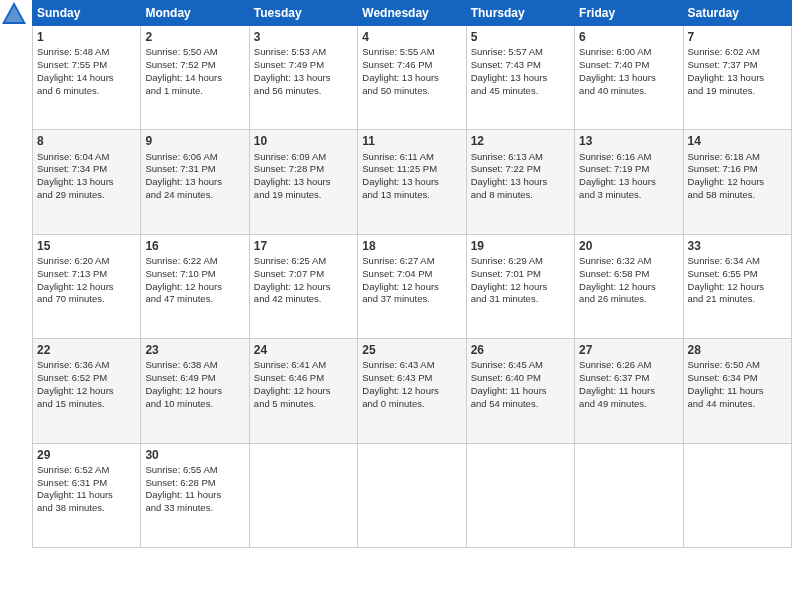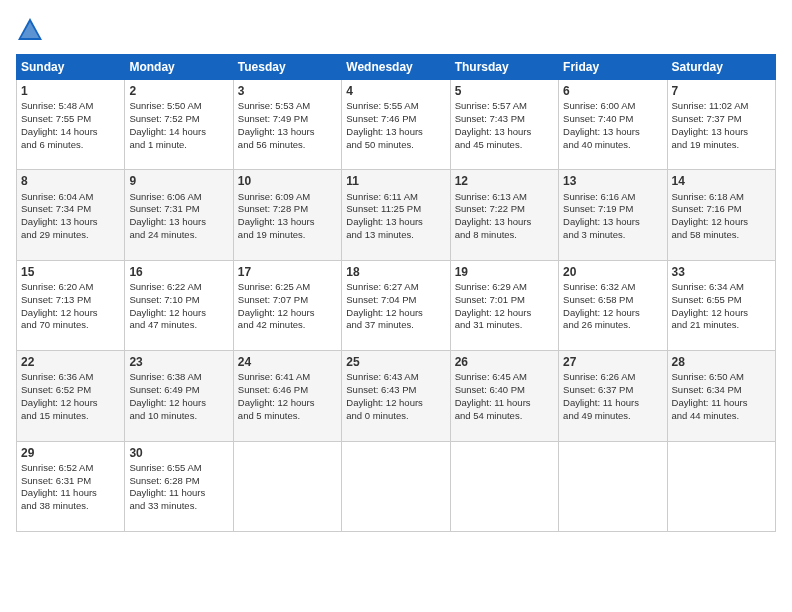--- a/index.html
+++ b/index.html
@@ -6,23 +6,22 @@
     body {
       font-family: Arial, sans-serif;
       background: #fff;
       width: 792px;
       height: 612px;
       overflow: hidden;
     }
     .page {
       width: 792px;
       height: 548px;
-      padding: 16px;
       display: flex;
-      flex-direction: column;
+      flex-direction: row;
     }
     .header {
       display: flex;
       justify-content: space-between;
       align-items: flex-start;
       margin-bottom: 10px;
     }
     .logo {
       display: flex;
       align-items: center;
@@ -163,21 +162,21 @@
           </td>
           <td>
             <span class="day-num">6</span>
             <div>Sunrise: 6:00 AM</div>
             <div>Sunset: 7:40 PM</div>
             <div>Daylight: 13 hours</div>
             <div>and 40 minutes.</div>
           </td>
           <td>
             <span class="day-num">7</span>
-            <div>Sunrise: 11:02 AM</div>
+            <div>Sunrise: 6:02 AM</div>
             <div>Sunset: 7:37 PM</div>
             <div>Daylight: 13 hours</div>
             <div>and 19 minutes.</div>
           </td>
         </tr>
         <tr>
           <td>
             <span class="day-num">8</span>
             <div>Sunrise: 6:04 AM</div>
             <div>Sunset: 7:34 PM</div>

